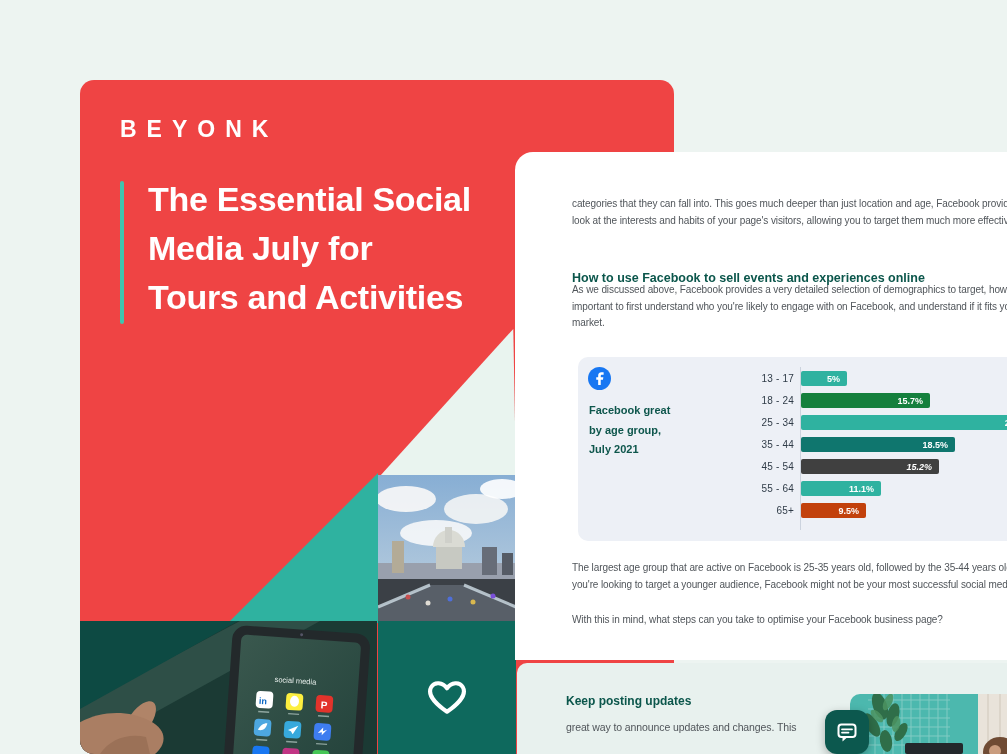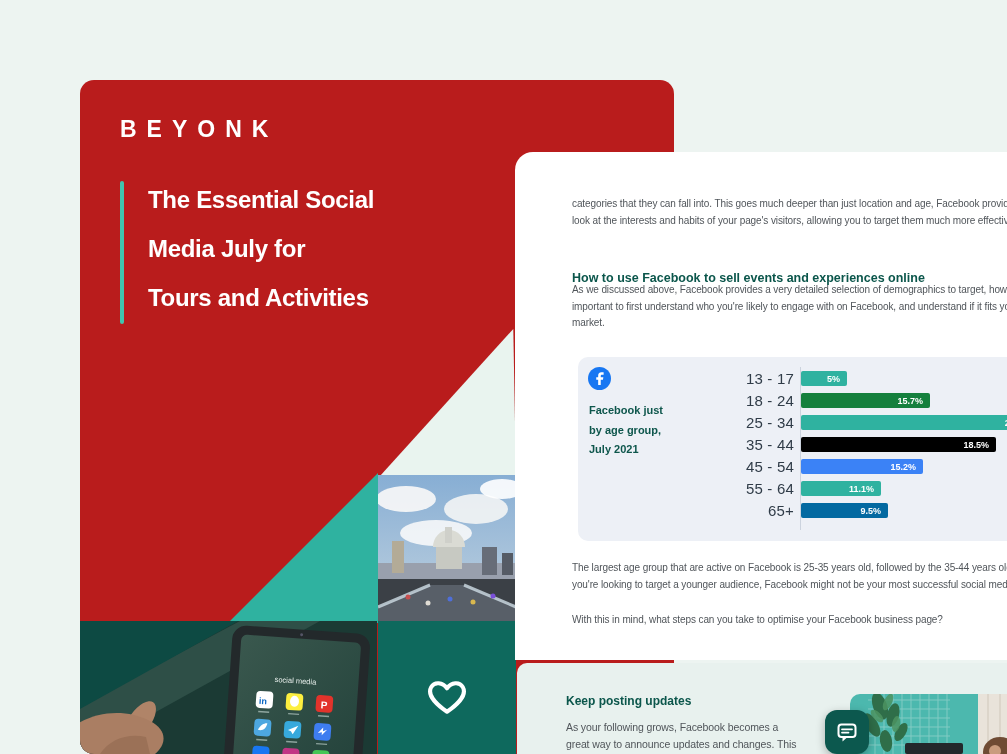--- a/index.html
+++ b/index.html
@@ -4,27 +4,27 @@
 <style>
   * { margin:0; padding:0; box-sizing:border-box; }
   html,body { width:1007px; height:754px; }
   body {
     position:relative; overflow:hidden;
     background:#edf4f1;
     font-family:"Liberation Sans","DejaVu Sans",sans-serif;
   }
   
   .card { position:absolute; left:80px; top:80px; width:594px; height:674px;
-          background:#b91c1c; border-radius:14px; overflow:hidden; }
+          background:#ef4444; border-radius:14px; overflow:hidden; }
   .brand { position:absolute; left:40px; top:36px; color:#fff; font-size:23px;
            font-weight:700; letter-spacing:10px; }
   .title-accent { position:absolute; left:40px; top:101px; width:4px; height:143px;
                   background:#41c4ae; border-radius:2px; }
   .cover-title { position:absolute; left:68px; top:95px; width:420px; color:#fff;
-                 font-size:24px; line-height:49px; font-weight:700; letter-spacing:-0.3px; }
+                 font-size:34px; line-height:49px; font-weight:700; letter-spacing:-0.3px; }
   .tri-mint { position:absolute; left:300px; top:249px; width:136px; height:147px;
               background:#e9f4ef; clip-path:polygon(98% 0, 100% 100%, 0 100%); }
   .tri-teal { position:absolute; left:148px; top:393px; width:150px; height:150px;
               background:#2fb2a0; clip-path:polygon(100% 0, 100% 100%, 0 100%); }
   .photo-stpaul { position:absolute; left:298px; top:395px; width:138px; height:146px; }
   .tile-heart { position:absolute; left:298px; top:541px; width:138px; height:133px;
                 background:#0e695d; }
   .tile-heart svg { position:absolute; left:46px; top:54px; }
   .photo-tablet { position:absolute; left:0; top:541px; width:297px; height:133px; }
   
@@ -42,21 +42,21 @@
   .chart { position:absolute; left:63px; top:205px; width:462px; height:184px;
            background:#edf0f6; border-radius:10px; }
   .fb-icon { position:absolute; left:10px; top:10px; width:23px; height:23px;
              border-radius:50%; background:#1877f2; }
   .chart-title { position:absolute; left:11px; top:44px; font-size:11px;
                  line-height:19.5px; font-weight:600; color:#0e564c; }
   .chart-axis { position:absolute; left:222px; top:10px; width:1px; height:163px;
                 background:#ccd3de; }
   .chart-rows { position:absolute; left:0; top:14px; right:0; }
   .chart-row { display:flex; align-items:center; height:15px; margin-bottom:7px; }
-  .row-label { width:216px; text-align:right; font-size:15px; color:#303c48;
+  .row-label { width:216px; text-align:right; font-size:10px; color:#303c48;
                letter-spacing:0.2px; flex:none; }
   .bar { height:15px; margin-left:7px; background:#2fb2a0; border-radius:2px;
          display:flex; align-items:center; justify-content:flex-end; flex:none; }
   .bar-value { font-size:9px; font-weight:700; color:#ffffff; padding-right:7px;
                white-space:nowrap; }
   
   .footer-section { position:absolute; left:517px; top:663px; width:543px; height:91px;
                     background:#e8f1ee; border-top-left-radius:10px; }
   .f-heading { position:absolute; left:49px; top:31px; font-size:12px; font-weight:700;
                color:#0b564b; white-space:nowrap; }
@@ -180,21 +180,21 @@
       <div class="body-line">market.</div>
     </div>
 
   <div class="chart">
     <div class="fb-icon">
       <svg width="23" height="23" viewBox="0 0 24 24">
         <path d="M14.5 8.2 H16.3 V5.6 H14 C11.7 5.6 10.6 7.1 10.6 9.1 V10.8 H8.6 V13.4 H10.6 V18.8 H13.3 V13.4 H15.6 L16 10.8 H13.3 V9.4 C13.3 8.6 13.8 8.2 14.5 8.2 Z" fill="#ffffff"></path>
       </svg>
     </div>
     <div class="chart-title">
-        <div class="chart-title-line">Facebook just</div>
+        <div class="chart-title-line">Facebook great</div>
         <div class="chart-title-line">by age group,</div>
         <div class="chart-title-line">July 2021</div>
       </div>
     <div class="chart-axis"></div>
     <div class="chart-rows">
         <div class="chart-row">
           <div class="row-label">13 - 17</div>
           <div class="bar" style="width: 46px; background: rgb(47, 178, 160);">
             <div class="bar-value">5%</div>
           </div>
@@ -206,59 +206,58 @@
           </div>
         </div>
         <div class="chart-row">
           <div class="row-label">25 - 34</div>
           <div class="bar" style="width: 236.4px; background: rgb(47, 178, 160);">
             <div class="bar-value">25.7%</div>
           </div>
         </div>
         <div class="chart-row">
           <div class="row-label">35 - 44</div>
-          <div class="bar" style="width: 195px; background: #000000;">
+          <div class="bar" style="width: 154px; background: #0f766e;">
             <div class="bar-value">18.5%</div>
           </div>
         </div>
         <div class="chart-row">
           <div class="row-label">45 - 54</div>
-          <div class="bar" style="width: 122px; background: #3b82f6;">
+          <div class="bar" style="width: 138px; background: #404040; font-style: italic;">
             <div class="bar-value">15.2%</div>
           </div>
         </div>
         <div class="chart-row">
           <div class="row-label">55 - 64</div>
           <div class="bar" style="width: 80px; background: rgb(47, 178, 160);">
             <div class="bar-value">11.1%</div>
           </div>
         </div>
         <div class="chart-row">
           <div class="row-label">65+</div>
-          <div class="bar" style="width: 87px; background: #0369a1;">
+          <div class="bar" style="width: 65px; background: #c2410c;">
             <div class="bar-value">9.5%</div>
           </div>
         </div>
       </div>
   </div>
 
   <div class="para3">
       <div class="body-line">The largest age group that are active on Facebook is 25-35 years old, followed by the 35-44 years old group. If</div>
       <div class="body-line">you're looking to target a younger audience, Facebook might not be your most successful social media platform.</div>
     </div>
 
   <div class="para4">
     <div class="body-line">With this in mind, what steps can you take to optimise your Facebook business page?</div>
   </div>
 </div>
 
 <div class="footer-section">
   <div class="f-heading">Keep posting updates</div>
   <div class="f-body">
-      <div class="body-line">As your following grows, Facebook becomes a</div>
       <div class="body-line">great way to announce updates and changes. This</div>
     </div>
 
   <svg class="photo-plant" viewBox="0 0 215 60" preserveAspectRatio="none">
     <rect width="215" height="60" fill="#4cb8ae"></rect>
     <g stroke="#e6f2ee" stroke-width="1" opacity="0.35">
       <path d="M25,0V60 M34,0V60 M43,0V60 M52,0V60 M61,0V60 M70,0V60 M79,0V60 M88,0V60 M97,0V60"></path>
       <path d="M18,6H100 M18,15H100 M18,24H100 M18,33H100 M18,42H100 M18,51H100"></path>
     </g>
     <g fill="#2f6e49">

